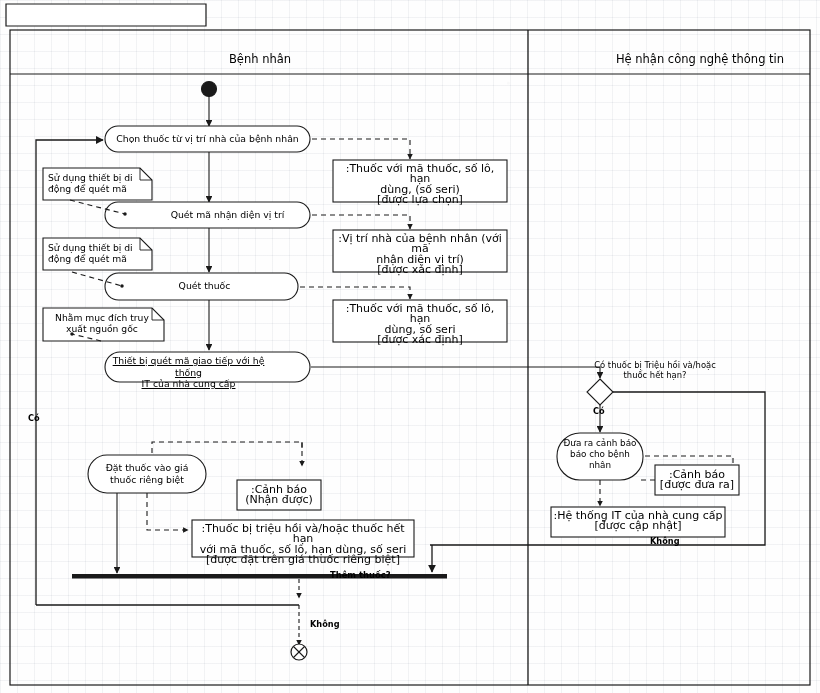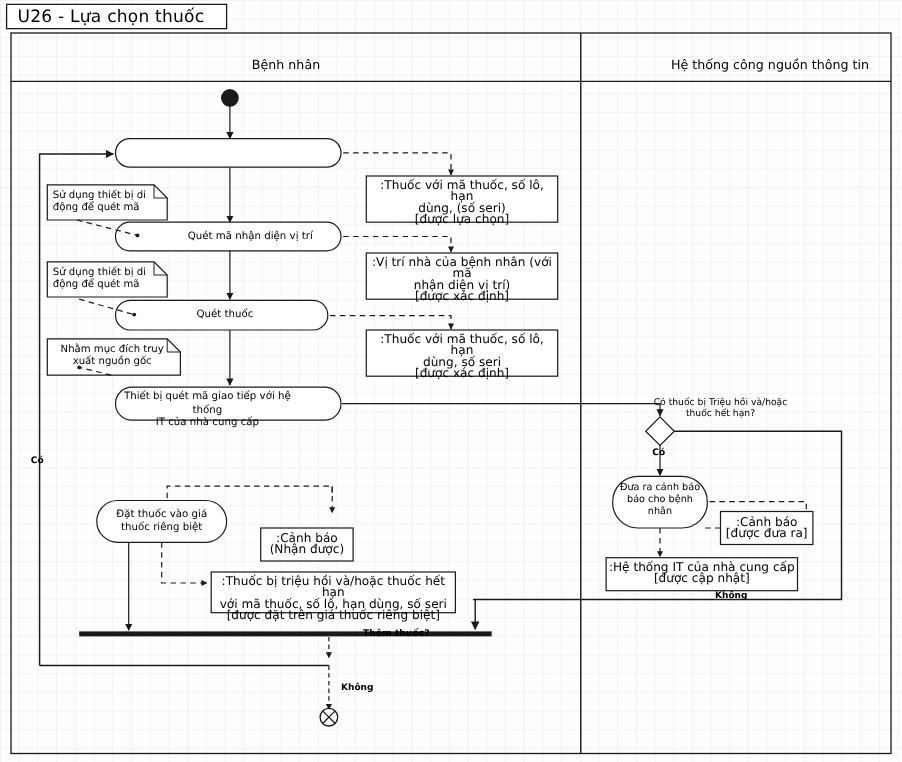--- a/index.html
+++ b/index.html
@@ -198,28 +198,28 @@
       <path d="M 43 238 L 140 238 L 152 250 L 152 270 L 43 270 Z" fill="#ffffff"></path>
       <path d="M 140 238 L 140 250 L 152 250" stroke-width="0.9"></path>
       <path d="M 72 272 L 122 286" stroke-dasharray="5,4" marker-end="url(#dot)"></path>
 
       <path d="M 43 308 L 152 308 L 164 320 L 164 341 L 43 341 Z" fill="#ffffff"></path>
       <path d="M 152 308 L 152 320 L 164 320" stroke-width="0.9"></path>
       <path d="M 101 341 L 72 334" stroke-dasharray="5,4" marker-end="url(#dot)"></path>
     </g>
   </svg>
 
-  <div class="ttl" style="left:16px; top:6px;">U26 - Lựa chọn thuốc</div>
 
   <div class="lane-title" style="left:200px; top:52px; width:120px;">Bệnh nhân</div>
-  <div class="lane-title" style="left:600px; top:52px; width:200px;">Hệ thống công nguồn thông tin</div>
-
+  <div class="lane-title" style="left:600px; top:52px; width:200px;">Hệ nhận công nghệ thông tin</div>
+
+  <div class="node-text" style="left:105px; top:133px; width:205px;">Chọn thuốc từ vị trí nhà của bệnh nhân</div>
   <div class="node-text" style="left:105px; top:209px; width:205px;padding-left:20px;">Quét mã nhận diện vị trí</div>
   <div class="node-text" style="left:108px; top:280px; width:193px;">Quét thuốc</div>
-  <div class="node-text" style="left:105px; top:355px; width:167px;">Thiết bị quét mã giao tiếp với hệ thống
+  <div class="node-text" style="left:105px; top:355px; width:167px;text-decoration:underline;">Thiết bị quét mã giao tiếp với hệ thống
 IT của nhà cung cấp</div>
   <div class="node-text" style="left:557px; top:438px; width:86px; font-size:8.8px; line-height:11px;">Đưa ra cảnh báo
 báo cho bệnh
 nhân</div>
   <div class="node-text" style="left:88px; top:462px; width:118px;">Đặt thuốc vào giá
 thuốc riêng biệt</div>
 
   <div class="note-text" style="left:48px; top:172px; width:100px;">Sử dụng thiết bị di
 động để quét mã</div>
   <div class="note-text" style="left:48px; top:242px; width:100px;">Sử dụng thiết bị di

